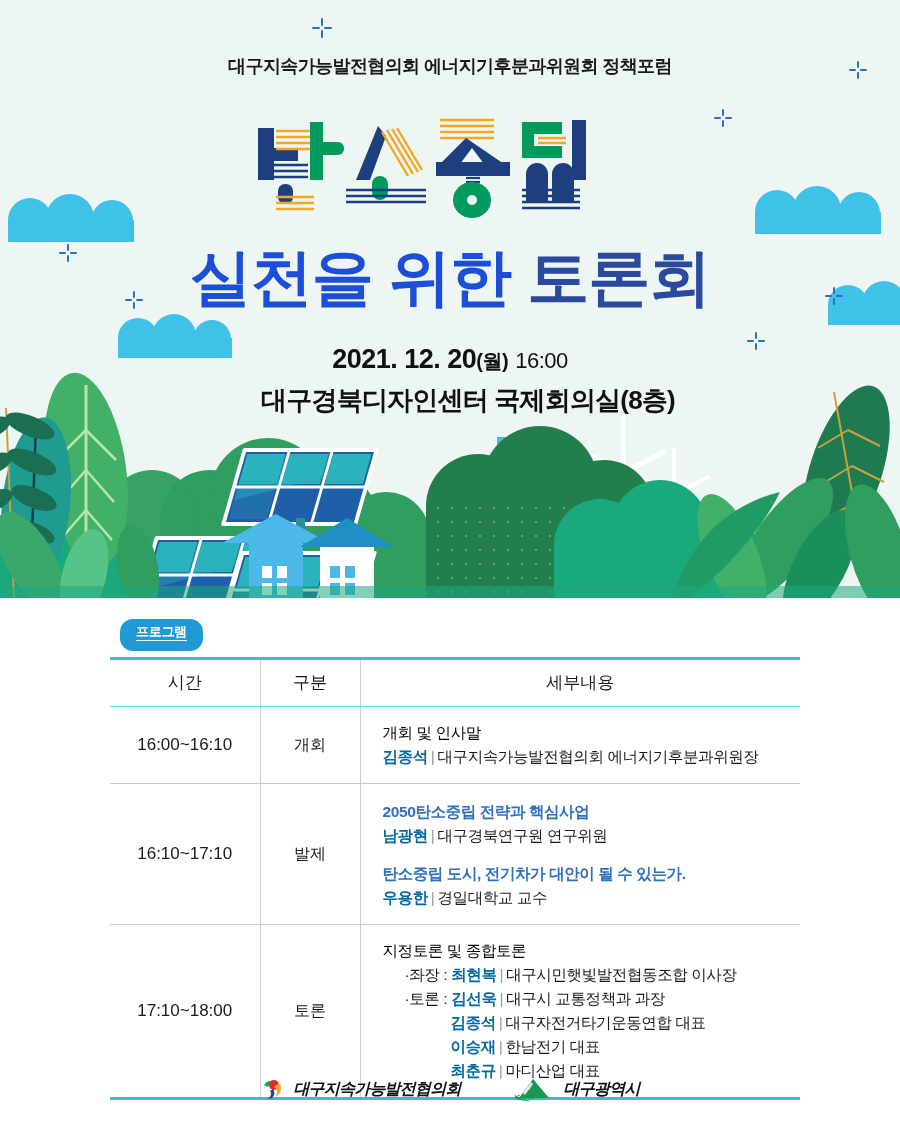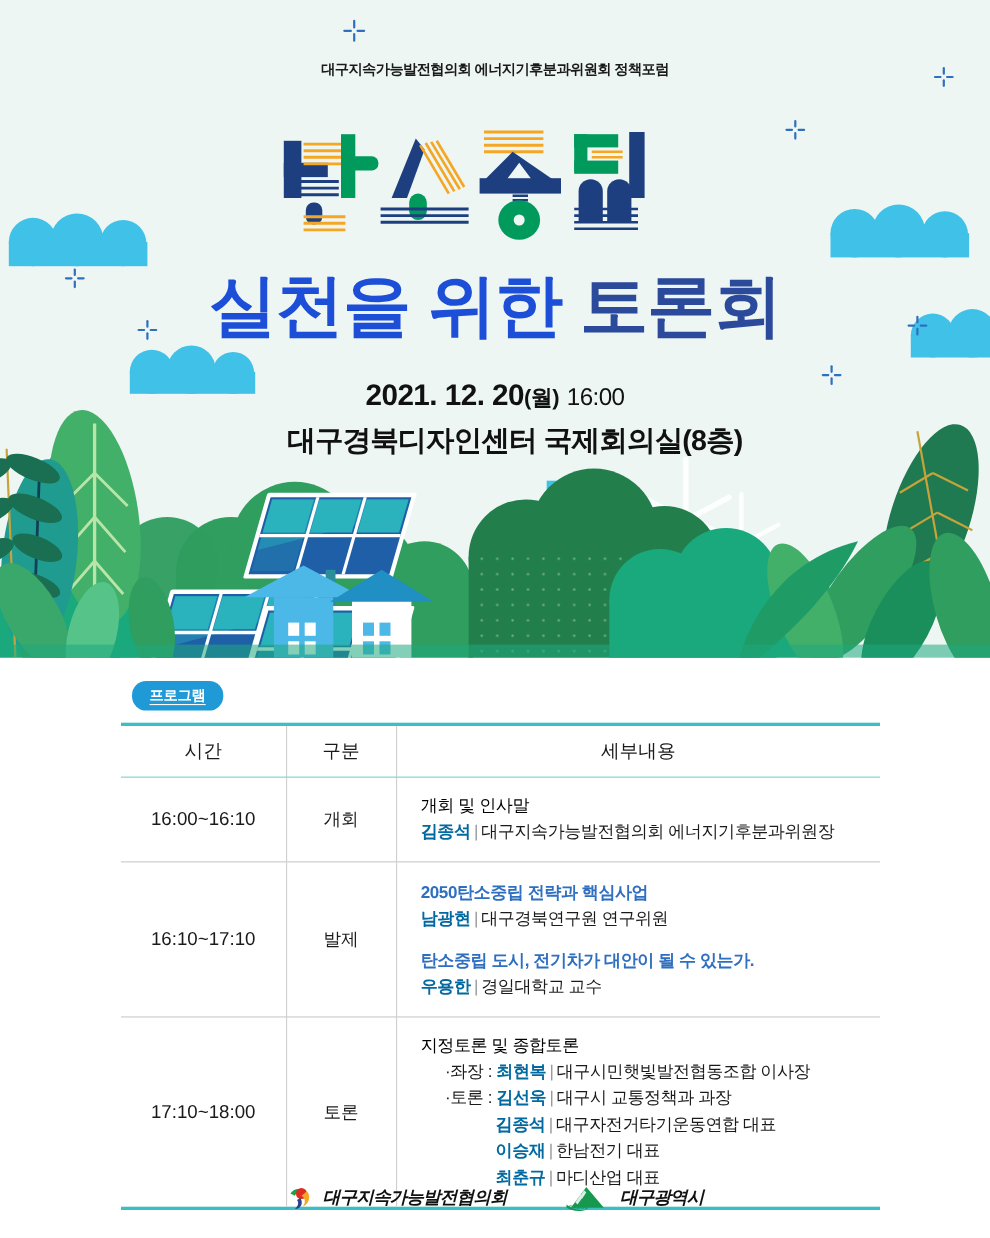--- a/index.html
+++ b/index.html
@@ -13,21 +13,21 @@
 
   
   .hero {
     position: absolute; left: 0; top: 0; width: 900px; height: 598px;
     background: #edf6f3; overflow: hidden;
   }
   .hero-svg { position: absolute; left: 0; top: 0; width: 900px; height: 598px; }
 
   .kicker {
     position: absolute; left: 0; top: 54px; width: 900px;
-    text-align: center; font-size: 13px; font-weight: bold;
+    text-align: center; font-size: 18px; font-weight: bold;
     color: #1a1a1a; letter-spacing: -0.6px; z-index: 6;
   }
 
   .title-main {
     position: absolute; left: 0; top: 112px; width: 900px;
     text-align: center; z-index: 6; height: 110px;
   }
   .title-sub {
     position: absolute; left: 0; top: 236px; width: 900px;
     text-align: center; z-index: 6;
@@ -43,21 +43,21 @@
   }
   .date-line { font-size: 27px; font-weight: bold; letter-spacing: -0.5px; }
   .date-line .dow { font-size: 20px; font-weight: bold; }
   .date-line .hhmm { font-size: 22px; font-weight: normal; }
   .venue-line { font-size: 26px; font-weight: bold; margin-top: 8px; letter-spacing: -0.8px; padding-left: 36px; }
 
   
   .badge {
     position: absolute; left: 120px; top: 619px;
     background: #1f9ad6; color: #fff; border-radius: 13px;
-    padding: 4px 16px 5px; font-size: 13px; font-weight: bold;
+    padding: 4px 16px 10px; font-size: 13px; font-weight: bold;
     letter-spacing: -0.3px;
   }
   .badge span { border-bottom: 1px solid #fff; padding-bottom: 1px; }
 
   .prog {
     position: absolute; left: 110px; top: 657px; width: 690px;
     border-top: 3px solid #3bbfc4;
     border-bottom: 3px solid #3bbfc4;
   }
   table.prog-table { width: 100%; border-collapse: collapse; }

